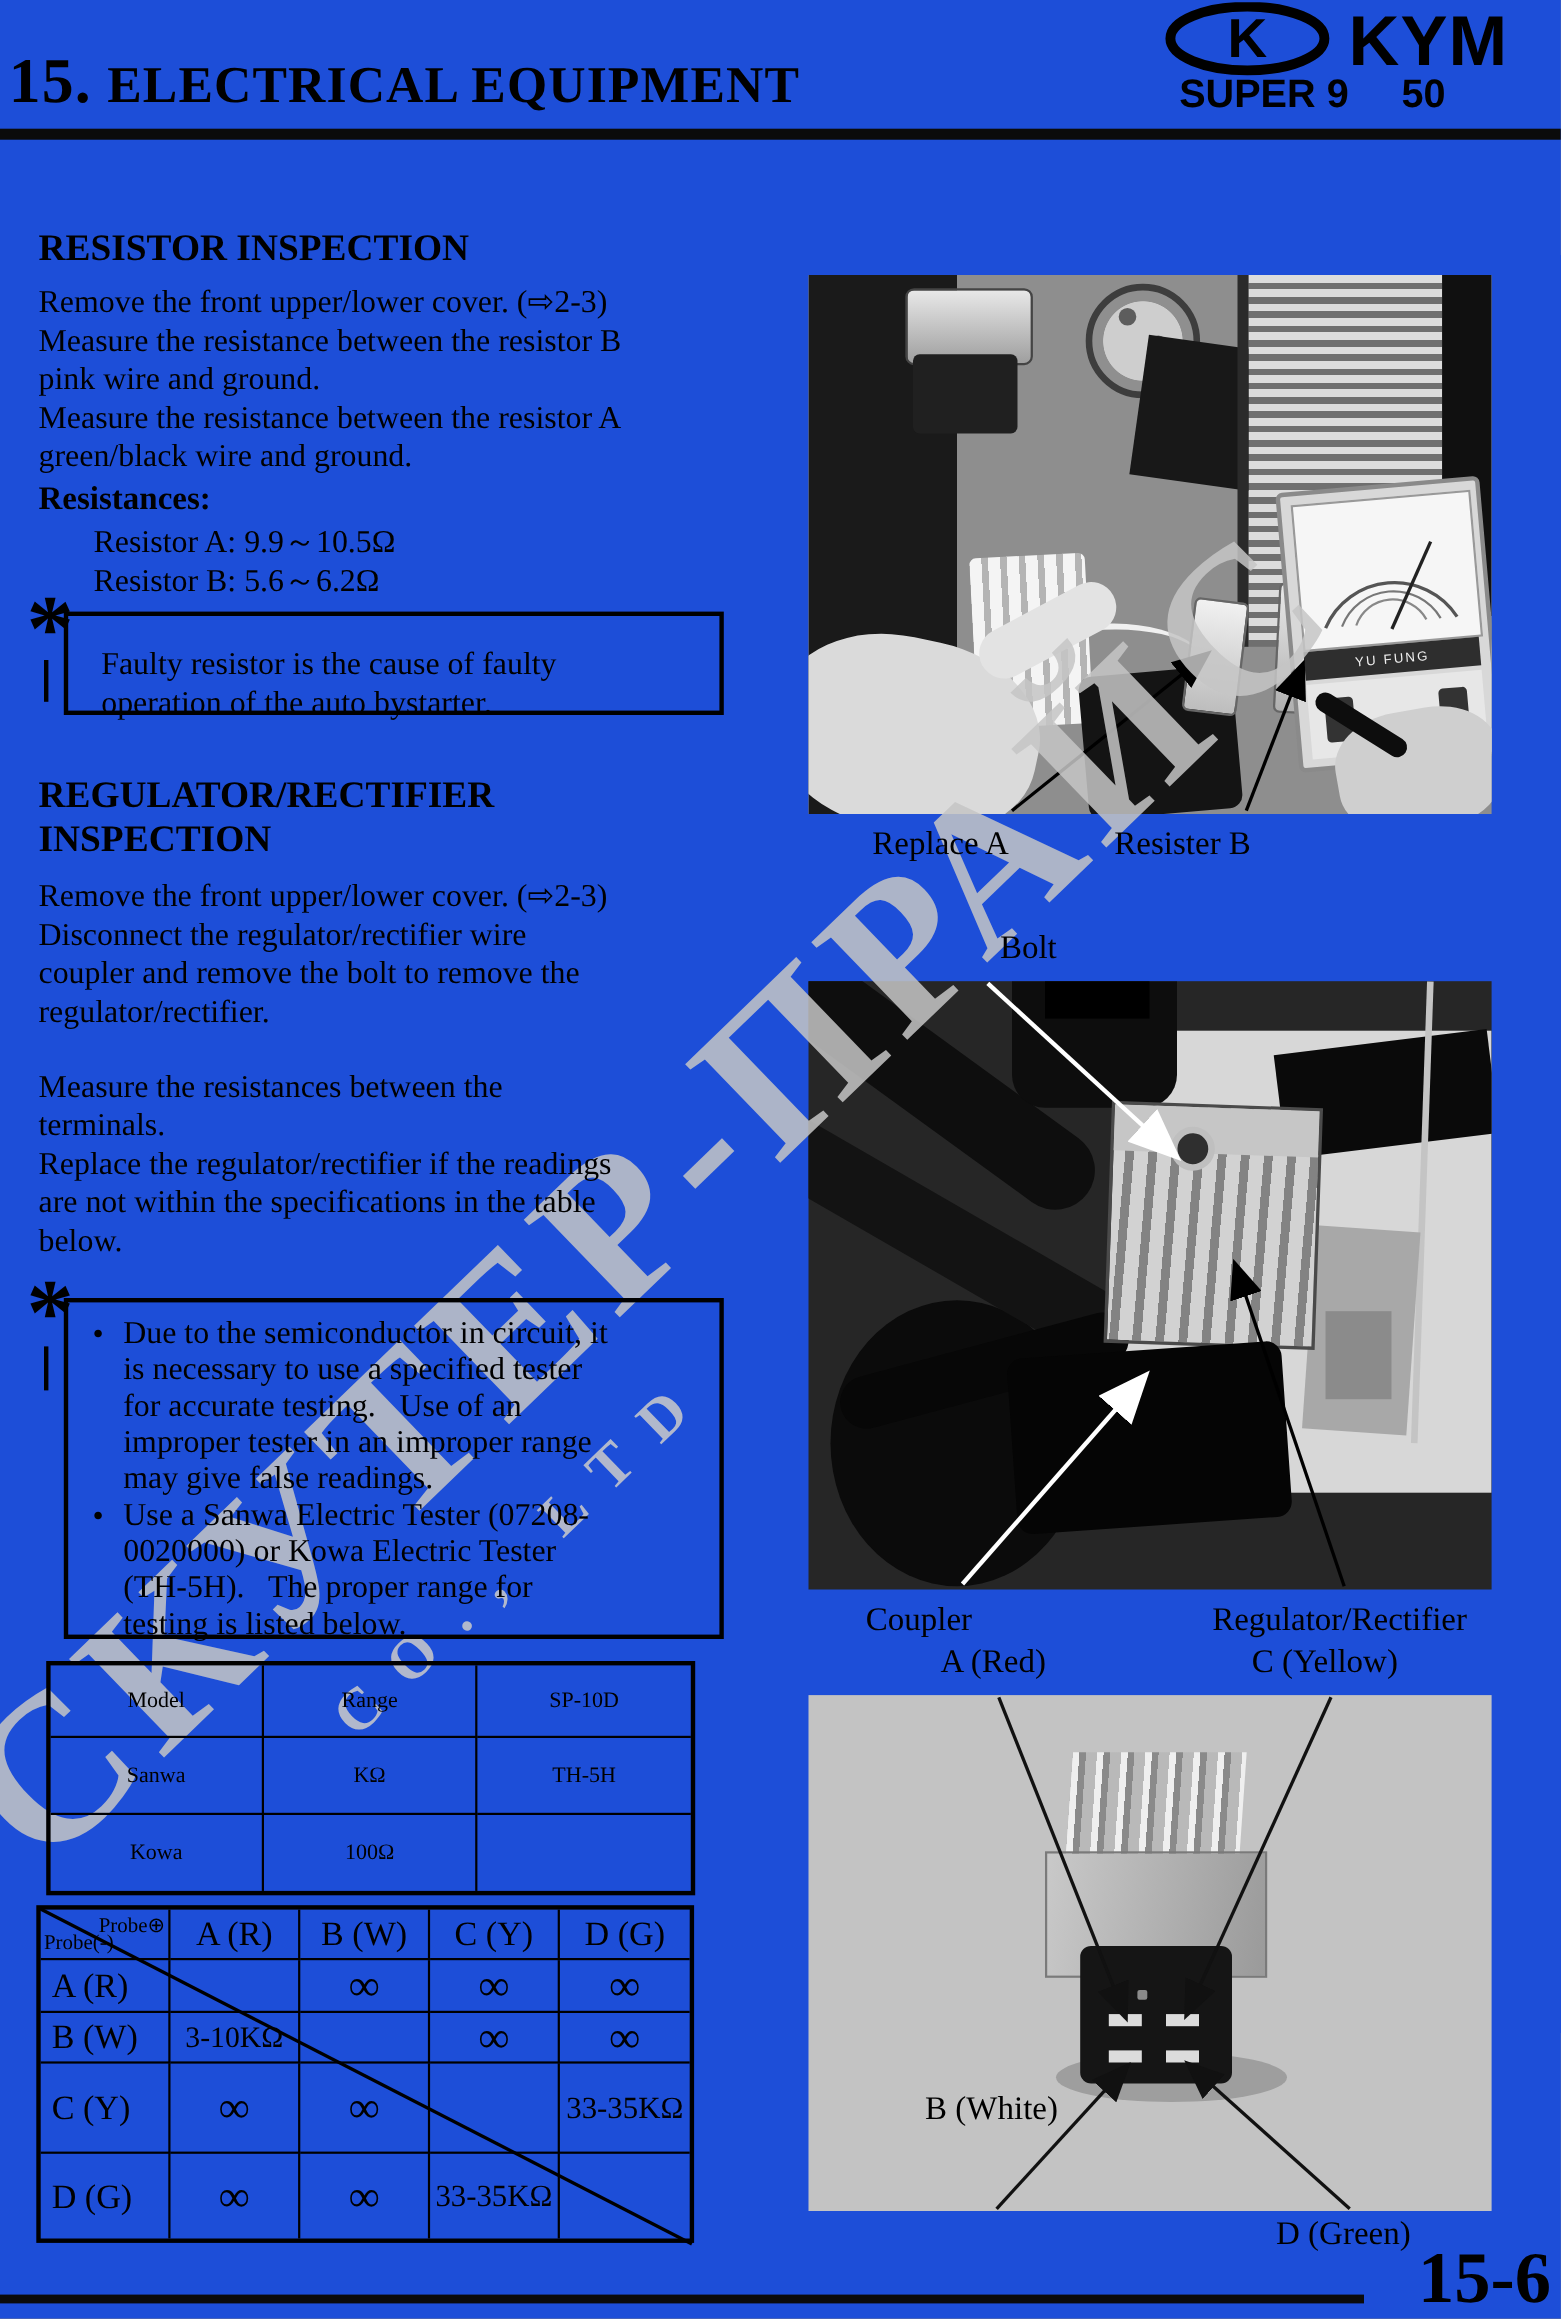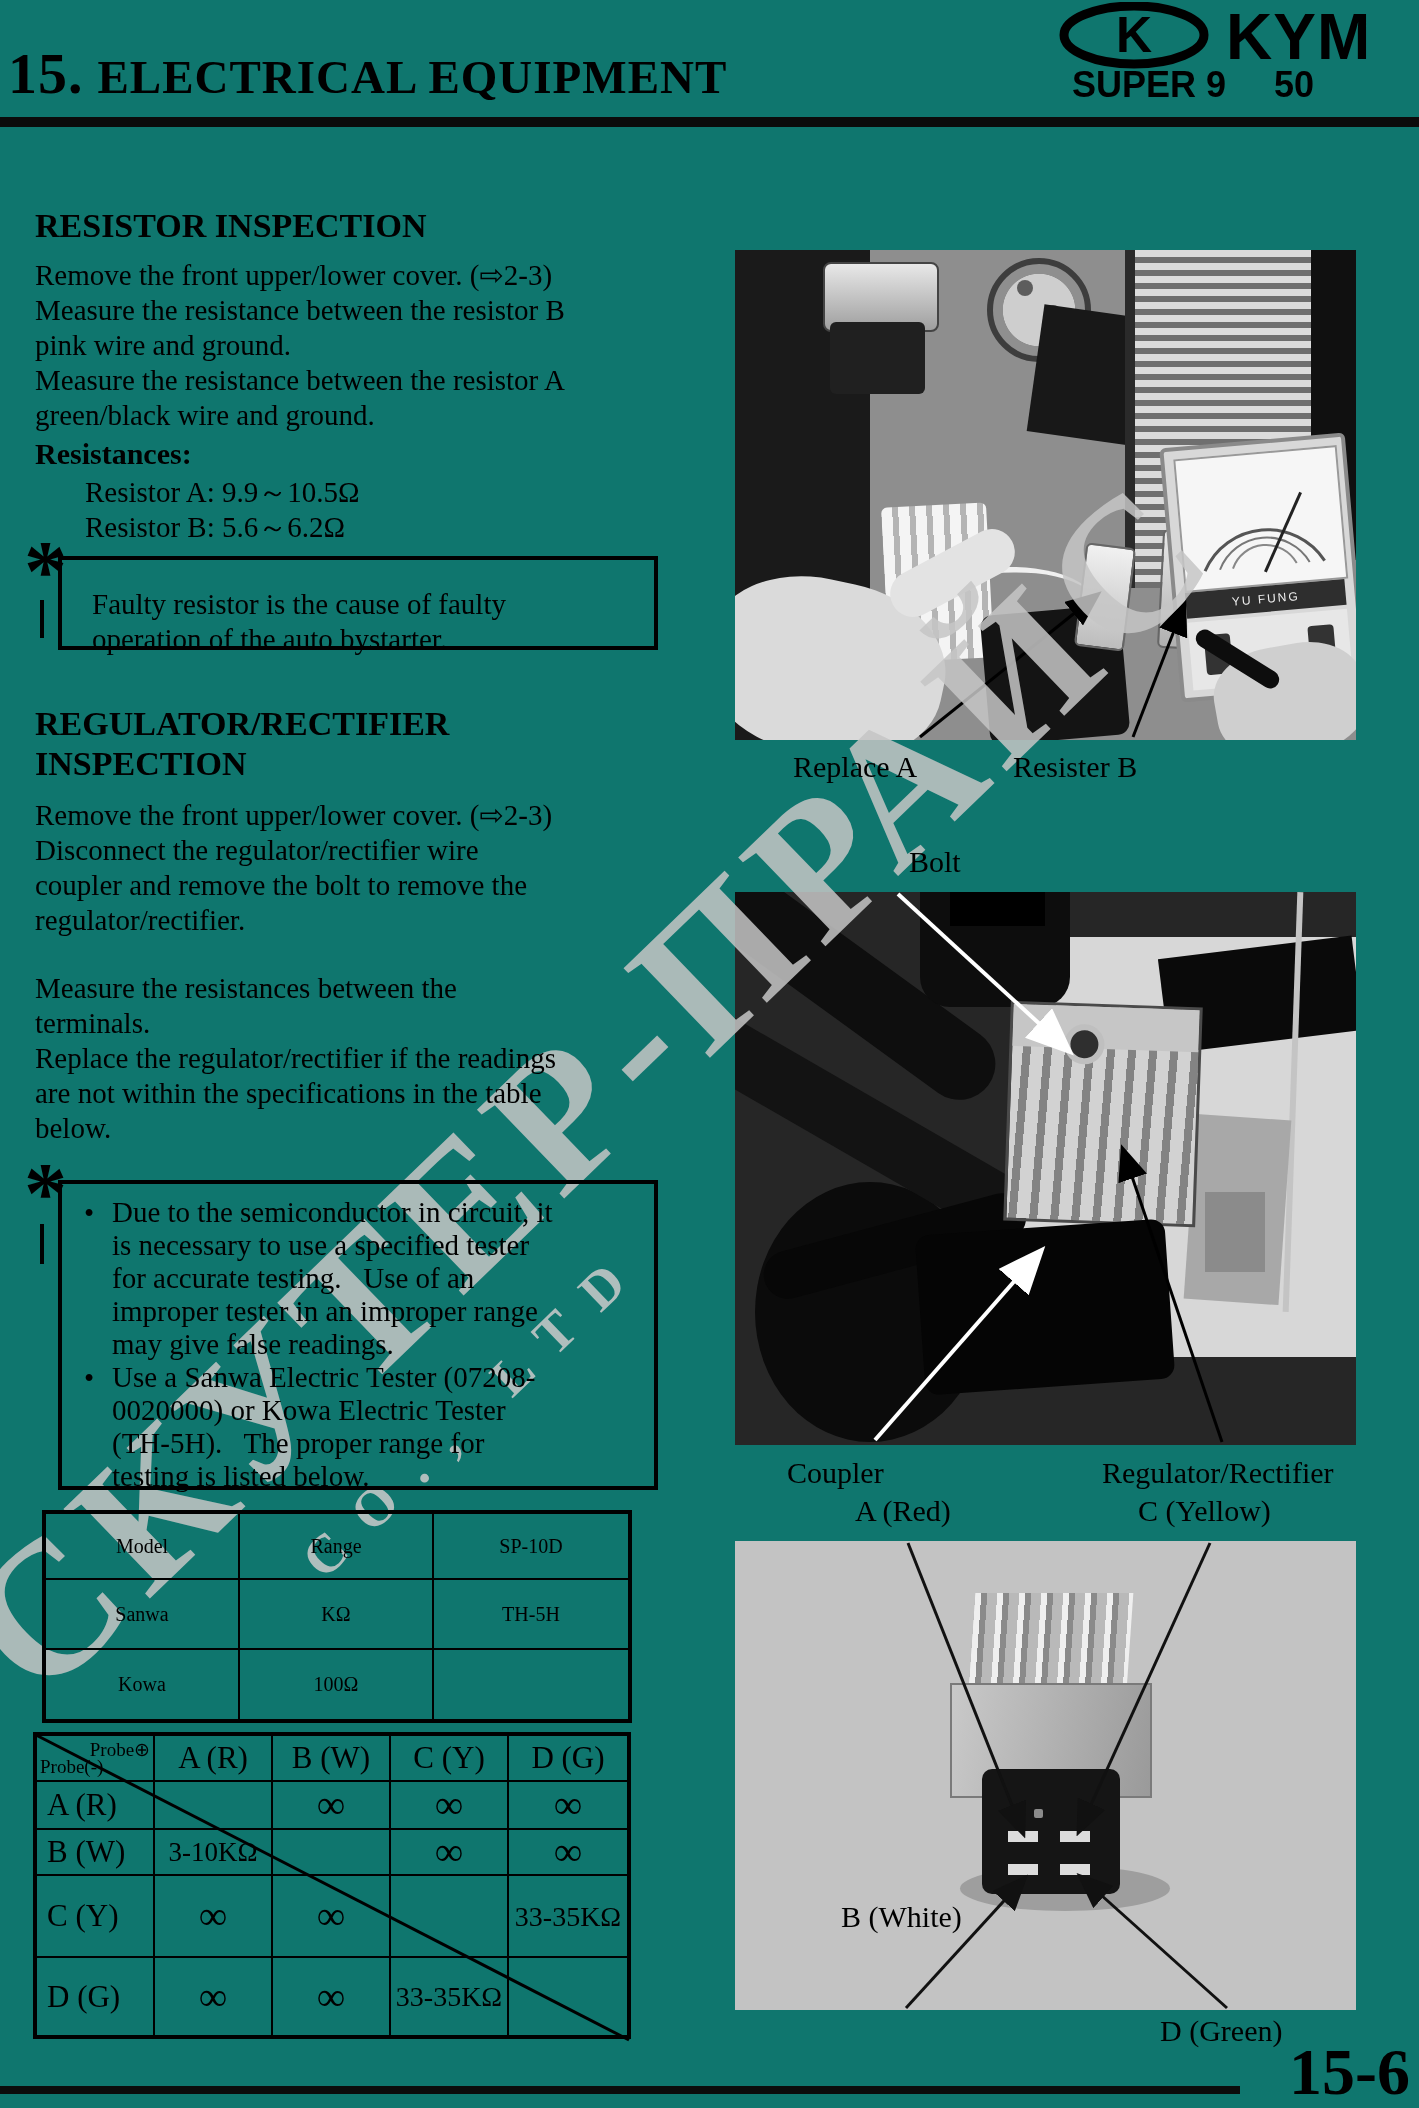--- a/index.html
+++ b/index.html
@@ -1,16 +1,16 @@
 <!DOCTYPE html>
 <html><head>
 <meta charset="utf-8">
 <style>
   html,body{margin:0;padding:0;background:#888;}
-  .page{position:relative;width:1419px;height:2108px;background:#0f766e;overflow:hidden;
+  .page{position:relative;width:1419px;height:2108px;background:#1d4ed8;overflow:hidden;
         font-family:"Liberation Serif",serif;color:#000;}
   .abs{position:absolute;}
   .txt{position:absolute;z-index:3;}
   
   .title{left:8px;top:40px;white-space:nowrap;font-weight:bold;}
   .title-num{font-size:58px;letter-spacing:1px;}
   .title-text{font-size:47px;margin-left:14px;letter-spacing:1px;}
   .brand-logo{left:1056px;top:2px;z-index:3;}
   .brand-name{left:1226px;top:0px;font-family:"Liberation Sans",sans-serif;font-weight:bold;
               font-size:64px;letter-spacing:1px;white-space:nowrap;}

